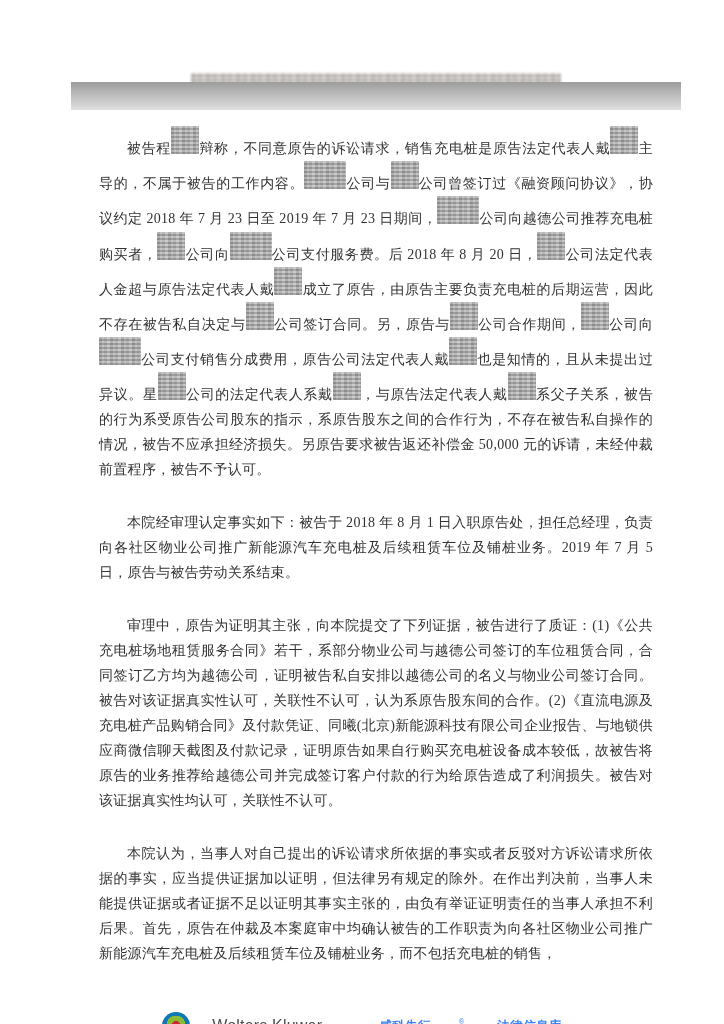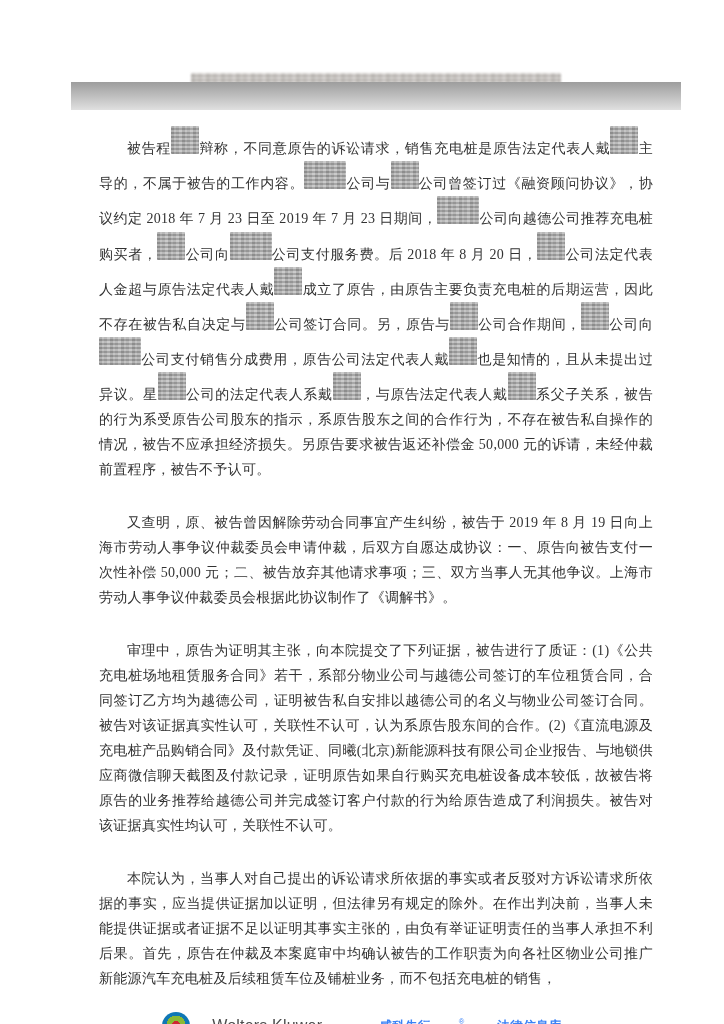--- a/index.html
+++ b/index.html
@@ -73,21 +73,21 @@
 <div class="doc">
 
   <div class="doc-header">
     <span class="title-redact"></span>
   </div>
 
   <div class="divider"></div>
 
   <div class="doc-body" id="doc-body">
       <p class="para">被告程<span class="redact" style="width: 2em;"></span>辩称，不同意原告的诉讼请求，销售充电桩是原告法定代表人戴<span class="redact" style="width: 2em;"></span>主导的，不属于被告的工作内容。<span class="redact" style="width: 3em;"></span>公司与<span class="redact" style="width: 2em;"></span>公司曾签订过《融资顾问协议》，协议约定 2018 年 7 月 23 日至 2019 年 7 月 23 日期间，<span class="redact" style="width: 3em;"></span>公司向越德公司推荐充电桩购买者，<span class="redact" style="width: 2em;"></span>公司向<span class="redact" style="width: 3em;"></span>公司支付服务费。后 2018 年 8 月 20 日，<span class="redact" style="width: 2em;"></span>公司法定代表人金超与原告法定代表人戴<span class="redact" style="width: 2em;"></span>成立了原告，由原告主要负责充电桩的后期运营，因此不存在被告私自决定与<span class="redact" style="width: 2em;"></span>公司签订合同。另，原告与<span class="redact" style="width: 2em;"></span>公司合作期间，<span class="redact" style="width: 2em;"></span>公司向<span class="redact" style="width: 3em;"></span>公司支付销售分成费用，原告公司法定代表人戴<span class="redact" style="width: 2em;"></span>也是知情的，且从未提出过异议。星<span class="redact" style="width: 2em;"></span>公司的法定代表人系戴<span class="redact" style="width: 2em;"></span>，与原告法定代表人戴<span class="redact" style="width: 2em;"></span>系父子关系，被告的行为系受原告公司股东的指示，系原告股东之间的合作行为，不存在被告私自操作的情况，被告不应承担经济损失。另原告要求被告返还补偿金 50,000 元的诉请，未经仲裁前置程序，被告不予认可。</p>
-      <p class="para">又查明，原、被告曾因解除劳动合同事宜产生纠纷，被告于 2019 年 8 月 19 日向上海市劳动人事争议仲裁委员会申请仲裁，后双方自愿达成协议：一、原告向被告支付一次性补偿 50,000 元；二、被告放弃其他请求事项；三、双方当事人无其他争议。上海市劳动人事争议仲裁委员会根据此协议制作了《调解书》。</p>
+      <p class="para">本院经审理认定事实如下：被告于 2018 年 8 月 1 日入职原告处，担任总经理，负责向各社区物业公司推广新能源汽车充电桩及后续租赁车位及铺桩业务。2019 年 7 月 5 日，原告与被告劳动关系结束。</p>
       <p class="para">审理中，原告为证明其主张，向本院提交了下列证据，被告进行了质证：(1)《公共充电桩场地租赁服务合同》若干，系部分物业公司与越德公司签订的车位租赁合同，合同签订乙方均为越德公司，证明被告私自安排以越德公司的名义与物业公司签订合同。被告对该证据真实性认可，关联性不认可，认为系原告股东间的合作。(2)《直流电源及充电桩产品购销合同》及付款凭证、同曦(北京)新能源科技有限公司企业报告、与地锁供应商微信聊天截图及付款记录，证明原告如果自行购买充电桩设备成本较低，故被告将原告的业务推荐给越德公司并完成签订客户付款的行为给原告造成了利润损失。被告对该证据真实性均认可，关联性不认可。</p>
       <p class="para">本院认为，当事人对自己提出的诉讼请求所依据的事实或者反驳对方诉讼请求所依据的事实，应当提供证据加以证明，但法律另有规定的除外。在作出判决前，当事人未能提供证据或者证据不足以证明其事实主张的，由负有举证证明责任的当事人承担不利后果。首先，原告在仲裁及本案庭审中均确认被告的工作职责为向各社区物业公司推广新能源汽车充电桩及后续租赁车位及铺桩业务，而不包括充电桩的销售，</p>
     </div>
 
   <div class="doc-footer">
     <div class="footer-left">
       <span class="wk-logo"></span>
       <span class="wk-name">Wolters Kluwer</span>
       <span class="wk-product"><span>威科先行</span><sup>®</sup><span>·法律信息库</span></span>
     </div>

